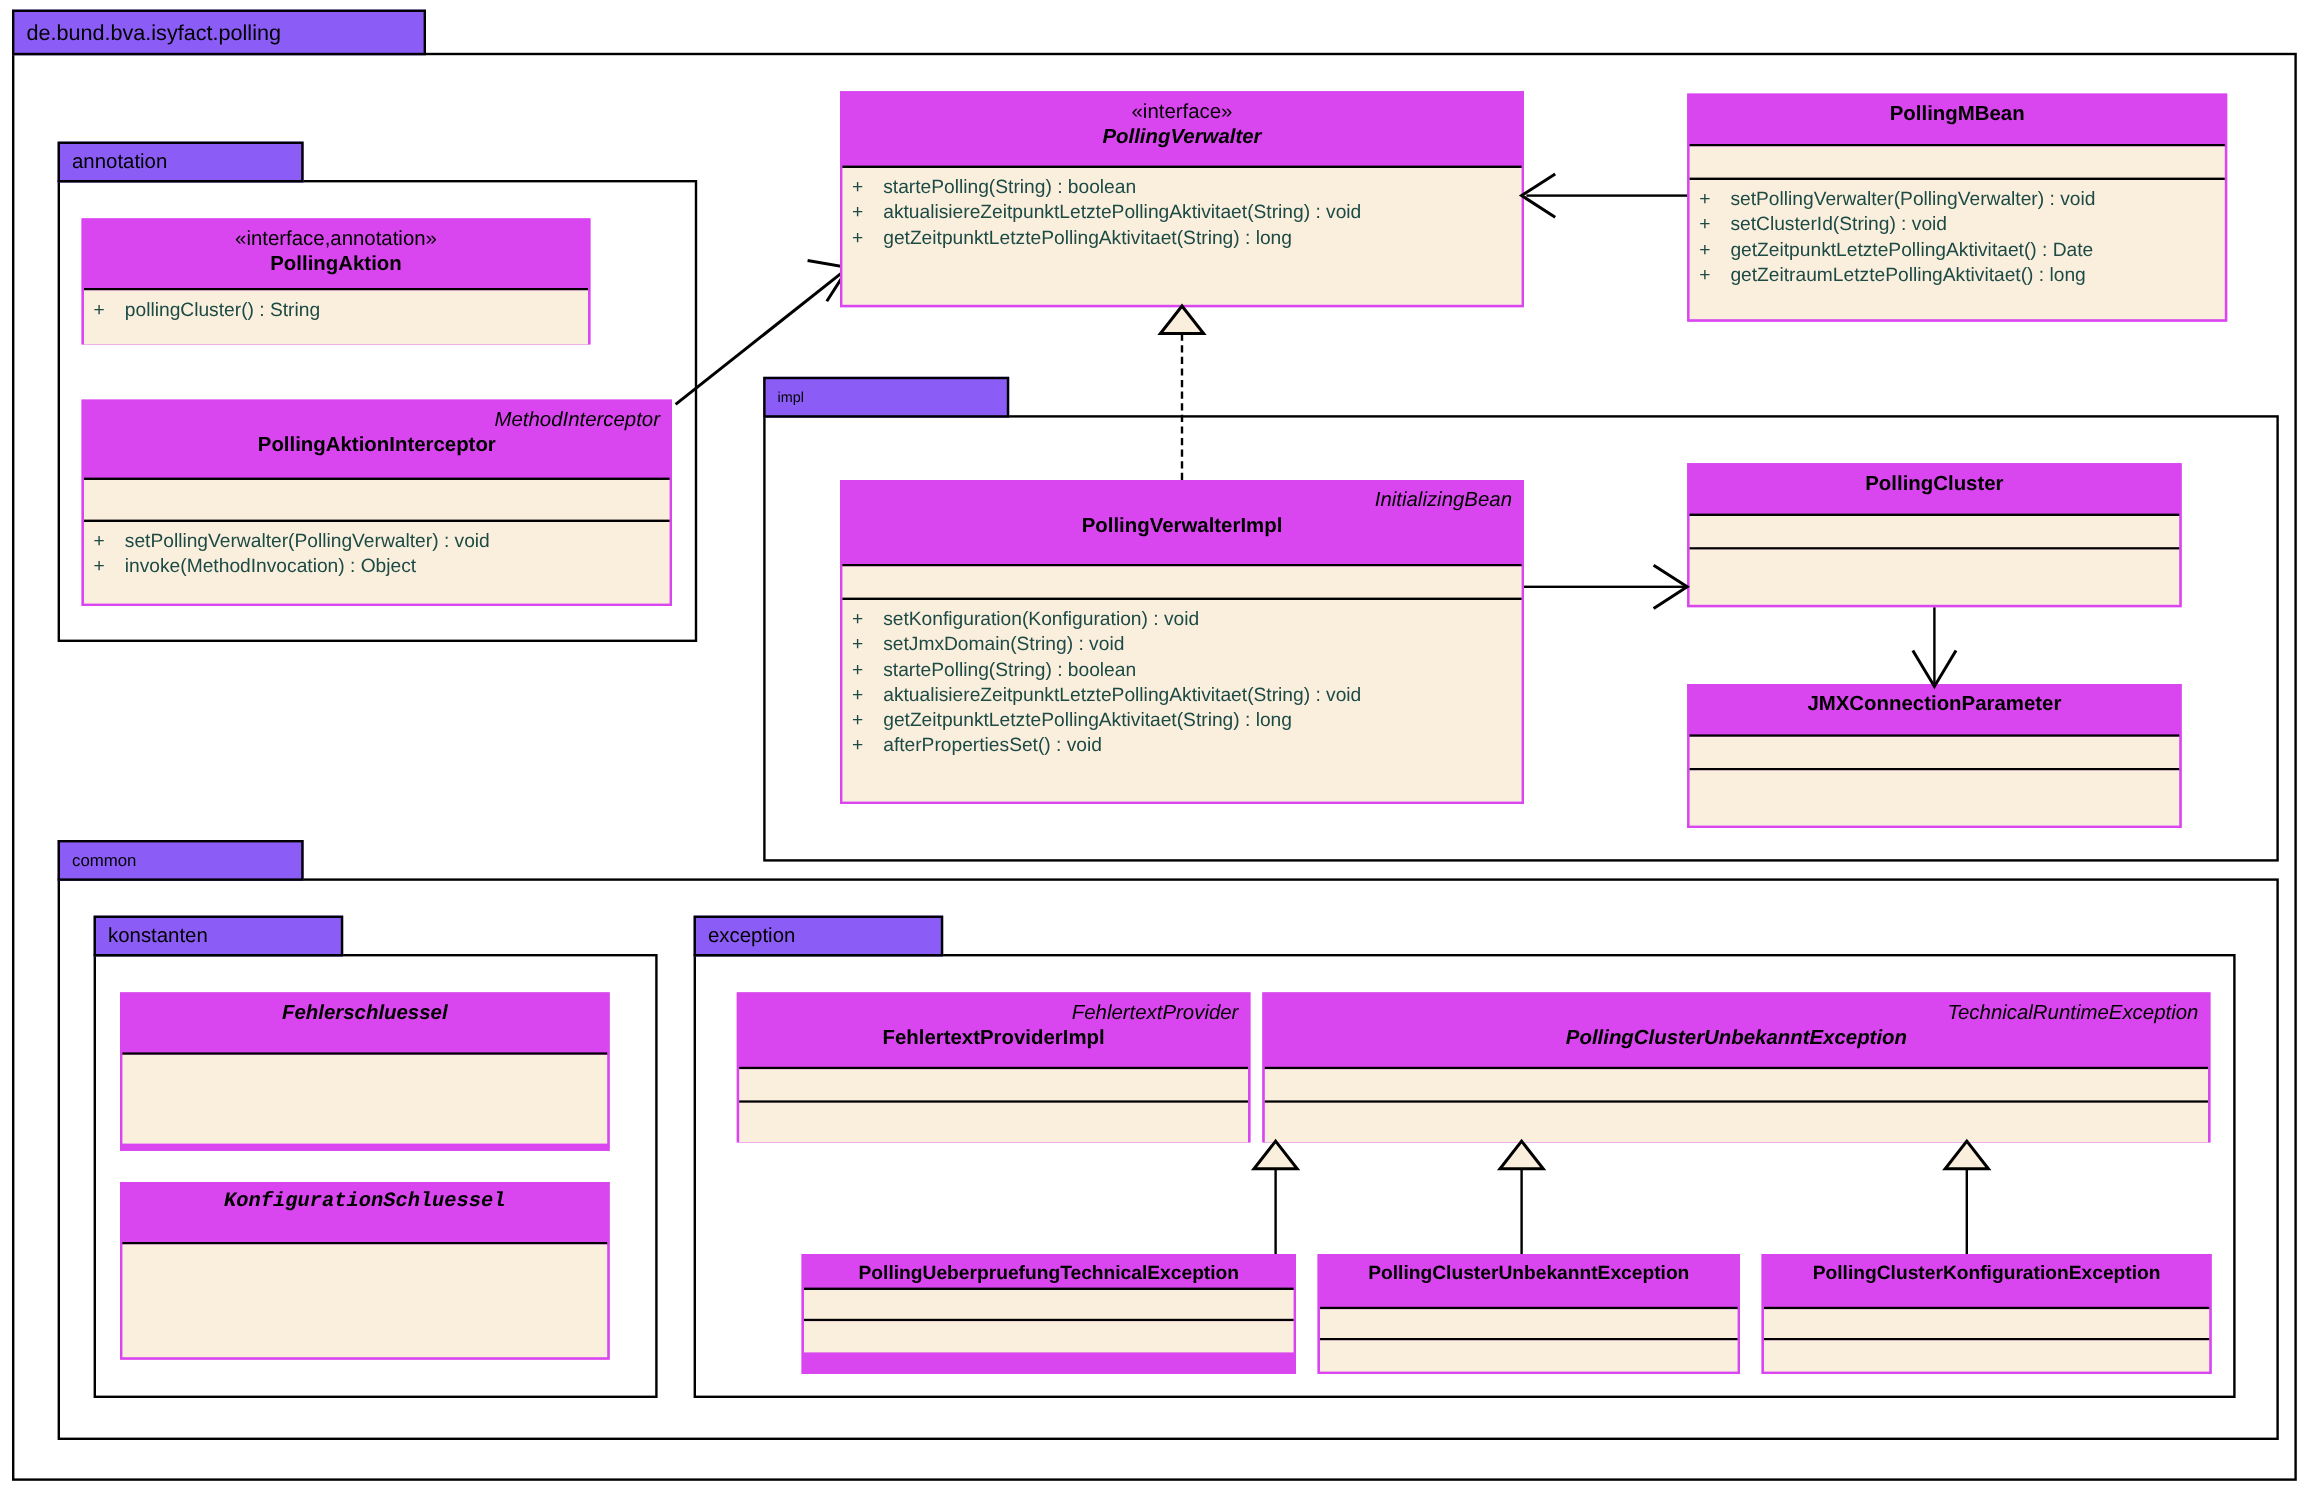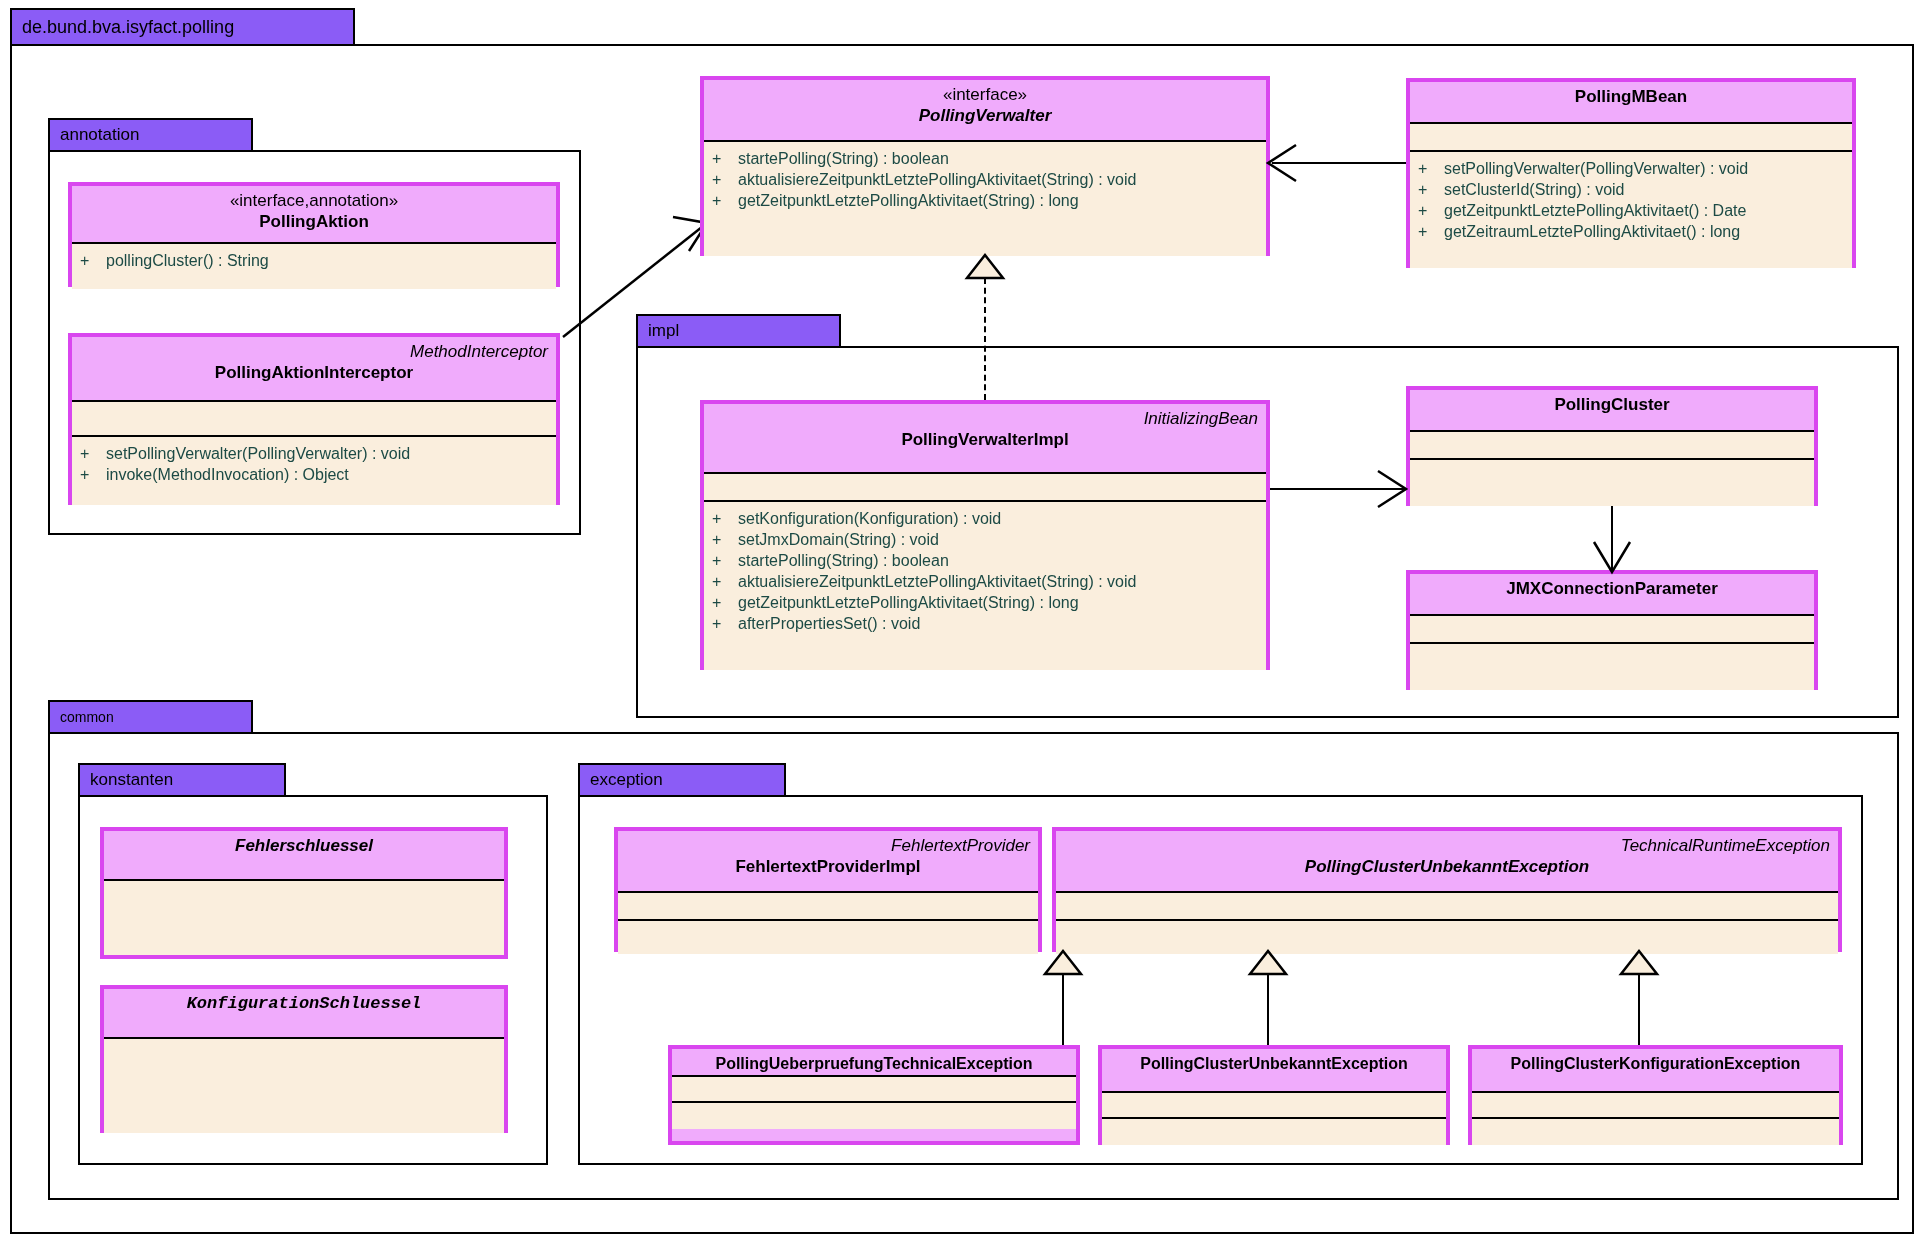--- a/index.html
+++ b/index.html
@@ -36,22 +36,22 @@
     font-weight: normal;
     color: #000000;
     z-index: 5;
     text-align: right;
   }
 
   
   .cls {
     position: absolute;
     box-sizing: border-box;
-    border: 4px solid #d946ef;
-    background: #f0abfc;
+    border: 2px solid #d946ef;
+    background: #d946ef;
     z-index: 3;
   }
   .cls-head {
     box-sizing: border-box;
     border-bottom: 2px solid #000000;
     padding: 4px 8px 5px 8px;
     text-align: center;
     color: #000000;
   }
   .stereo {
@@ -125,21 +125,21 @@
   <div class="pkg-tab" style="left:10px; top:8px; width:345px; height:38px; font-size:18px;">
     <span>de.bund.bva.isyfact.polling</span>
   </div>
   <div class="pkg" style="left:10px; top:44px; width:1904px; height:1190px;"></div>
 
   <div class="pkg-tab" style="left:48px; top:118px; width:205px; height:34px; font-size:17px;">
     <span>annotation</span>
   </div>
   <div class="pkg" style="left:48px; top:150px; width:533px; height:385px;"></div>
 
-  <div class="cls" style="left:68px; top:182px; width:492px; height:105px;">
+  <div class="cls" style="left:68px; top:182px; width:424px; height:105px;">
     <div class="cls-head" style="height:58px;">
       <div class="stereo">«interface,annotation»</div>
       <div class="cname">PollingAktion</div>
     </div>
     <div class="members" style="height:45px;">
       <div class="member">
         <span class="vis">+</span>
         <span>pollingCluster() : String</span>
       </div>
     </div>
@@ -212,21 +212,21 @@
   <div class="ln ln-h" style="left:1272px; top:162px; width:136px;"></div>
   <svg class="arrow-open" style="left:1264px; top:143px;" width="34" height="42">
     <polyline points="32,2 4,20 32,38" fill="none" stroke="#000000" stroke-width="2.5"></polyline>
   </svg>
 
   <svg style="position:absolute; left:555px; top:215px; z-index:2;" width="160" height="130">
     <line x1="8" y1="122" x2="152" y2="8" stroke="#000000" stroke-width="2.5"></line>
     <polyline points="118,2 152,8 134,36" fill="none" stroke="#000000" stroke-width="2.5"></polyline>
   </svg>
 
-  <div class="pkg-tab" style="left:636px; top:314px; width:205px; height:34px; font-size:17px;">
+  <div class="pkg-tab" style="left:636px; top:314px; width:205px; height:34px; font-size:12px;">
     <span>impl</span>
   </div>
   <div class="pkg" style="left:636px; top:346px; width:1263px; height:372px;"></div>
 
   <div class="cls" style="left:700px; top:400px; width:570px; height:270px;">
     <div class="cls-head" style="height:70px;">
       <div class="tag-right">InitializingBean</div>
       <div class="cname">PollingVerwalterImpl</div>
     </div>
     <div class="compartment" style="height:28px;"></div>

